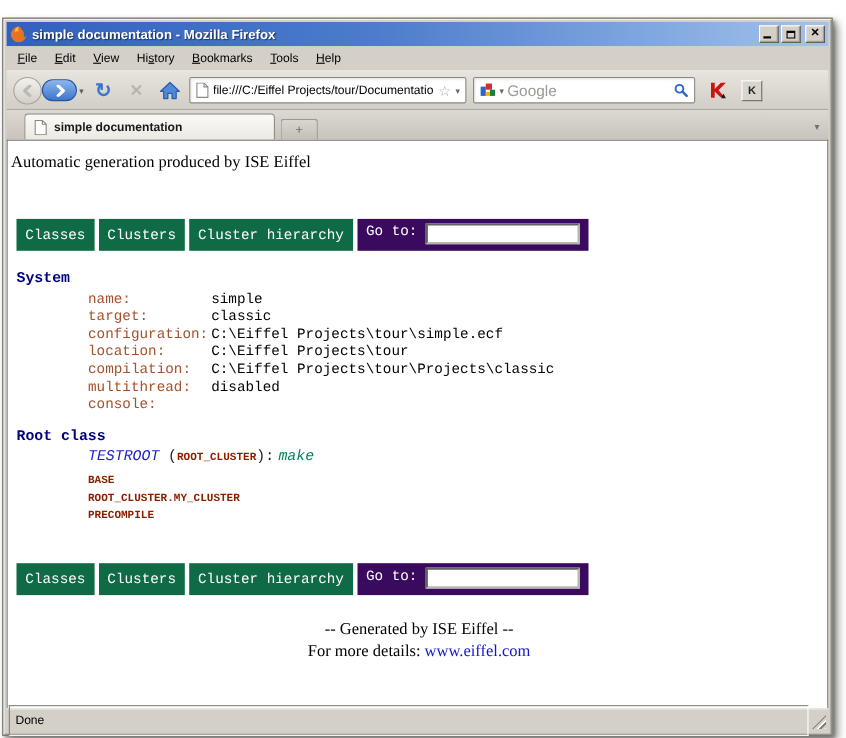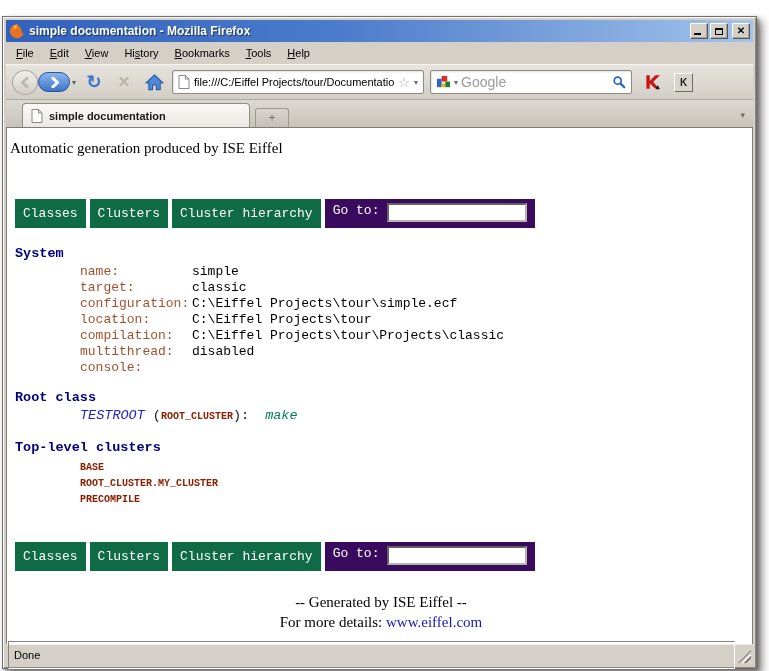--- a/index.html
+++ b/index.html
@@ -117,21 +117,21 @@
   table.sys td { font-size:13px; line-height:16px; padding:0; vertical-align:top;
     font-family:"Liberation Mono","DejaVu Sans Mono",monospace; white-space:pre; }
   td.lbl { color:#A0522D; width:112px; }
   td.val { color:#000; }
 
   .root-line { margin:3px 0 0 70px; font-size:13.5px; line-height:16px; white-space:nowrap; }
   .class-link { color:#2222CC; font-style:italic; text-decoration:none; }
   .paren { color:#1A1A1A; }
   .paren.open { margin-left:8px; }
   .cluster-link { color:#8B2000; font-weight:bold; font-size:10px; text-decoration:none;margin-top:24px; }
-  .feature-link { color:#00845E; font-style:italic; margin-left:16px; text-decoration:none; }
+  .feature-link { color:#00845E; font-style:italic; margin-left:4px; text-decoration:none; }
 
   .cluster-list { margin:5px 0 0 70px; }
   .cluster-item { display:block; font-size:10px; font-weight:bold; color:#8B2000;
     line-height:16px; text-decoration:none; }
 
   .footer1 { margin-top:23px; text-align:center; font-family:"Liberation Serif",serif;
     font-size:15px; color:#000; }
   .footer2 { margin-top:3px; text-align:center; font-family:"Liberation Serif",serif;
     font-size:15px; color:#000; }
   .site-link { color:#1414CC; text-decoration:none; }
@@ -300,21 +300,20 @@
               <td class="val"></td>
             </tr>
       </tbody>
         </table>
 
       <div class="sec-heading h-root">Root class</div>
       <div class="root-line">
         <a class="class-link">TESTROOT</a><span class="paren open">(</span><a class="cluster-link">ROOT_CLUSTER</a><span class="paren">):</span><a class="feature-link">make</a>
       </div>
 
-      <div class="sec-heading h-clusters">Top-level clusters</div>
       <div class="cluster-list">
         <a class="cluster-item">BASE</a>
         <a class="cluster-item">ROOT_CLUSTER.MY_CLUSTER</a>
         <a class="cluster-item">PRECOMPILE</a>
       </div>
 
       <div class="btn-row bottom">
         <a class="navbox">Classes</a>
         <a class="navbox">Clusters</a>
         <a class="navbox">Cluster hierarchy</a>

